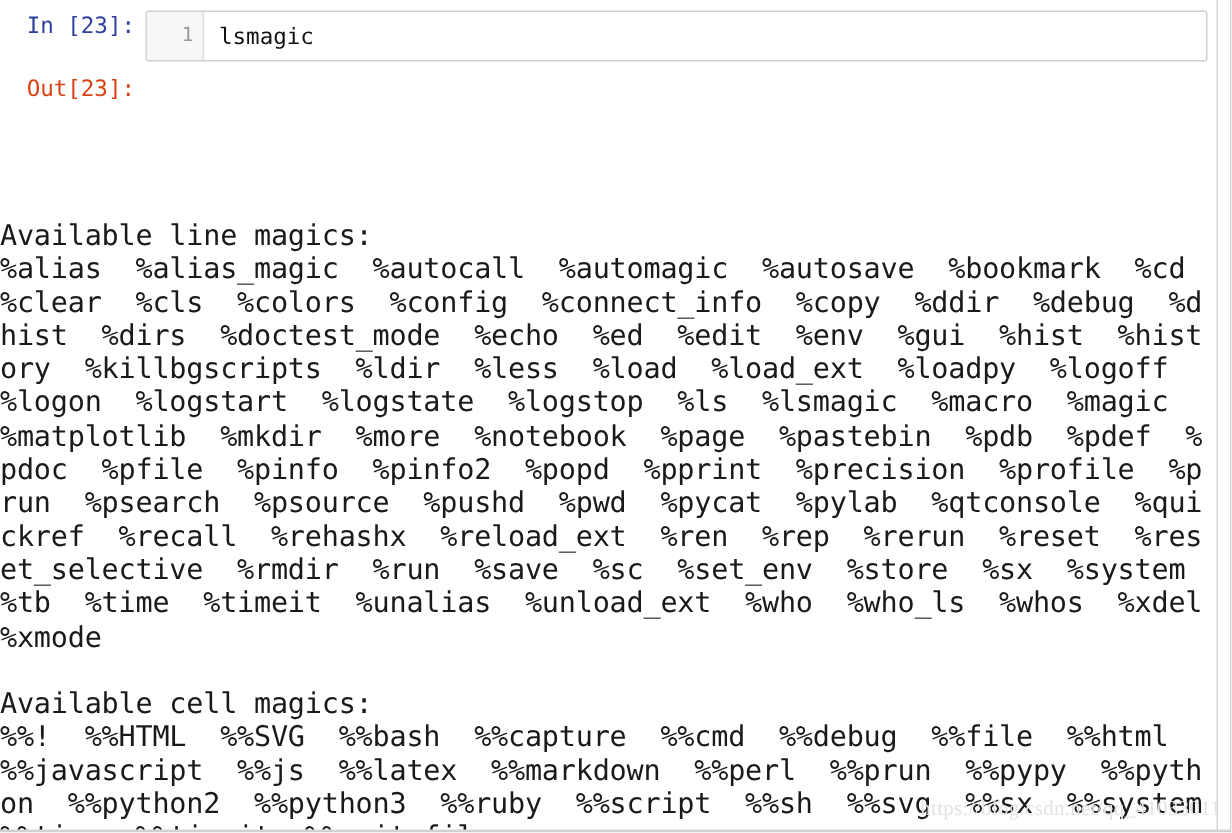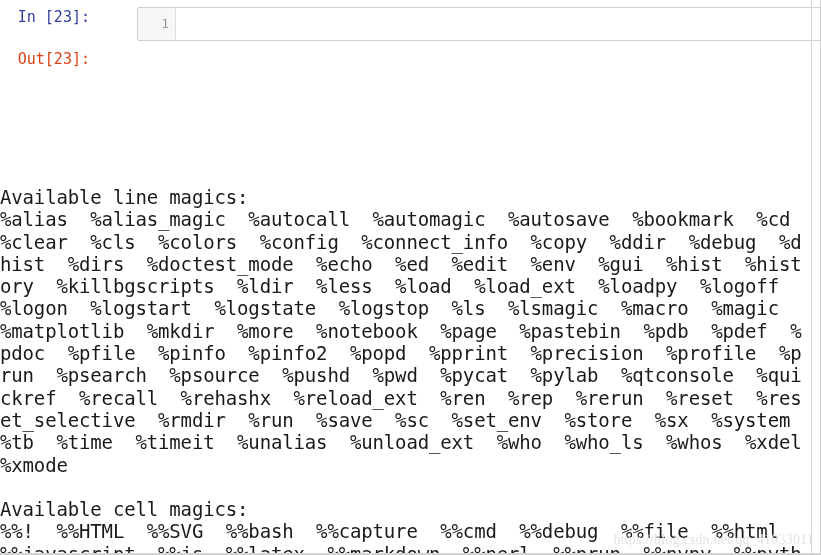--- a/index.html
+++ b/index.html
@@ -26,21 +26,20 @@
     border-bottom: 1px solid #cfcfcf;
     overflow: hidden;
   }
 
   
   .cell-row {
     display: flex;
     align-items: flex-start;
     width: 821px;
     box-sizing: border-box;
-    gap: 40px;
   }
 
   
   .input-row {
     padding-top: 7px;
   }
 
   .prompt {
     flex: 0 0 97px;
     width: 97px;
@@ -161,20 +160,21 @@
 </head>
 <body>
 
 <div id="notebook">
 
   <div class="cell-row input-row">
     <div class="prompt prompt-in">In [23]:</div>
     <div class="input-area">
       <div class="codecell">
         <div class="linenum-gutter">1</div>
+        <div class="code-text">lsmagic</div>
       </div>
     </div>
   </div>
 
   <div class="cell-row output-row">
     <div class="prompt prompt-out">Out[23]:</div>
     <div class="output-area">
       <pre class="output-text">Available line magics:
 %alias  %alias_magic  %autocall  %automagic  %autosave  %bookmark  %cd
 %clear  %cls  %colors  %config  %connect_info  %copy  %ddir  %debug  %d

